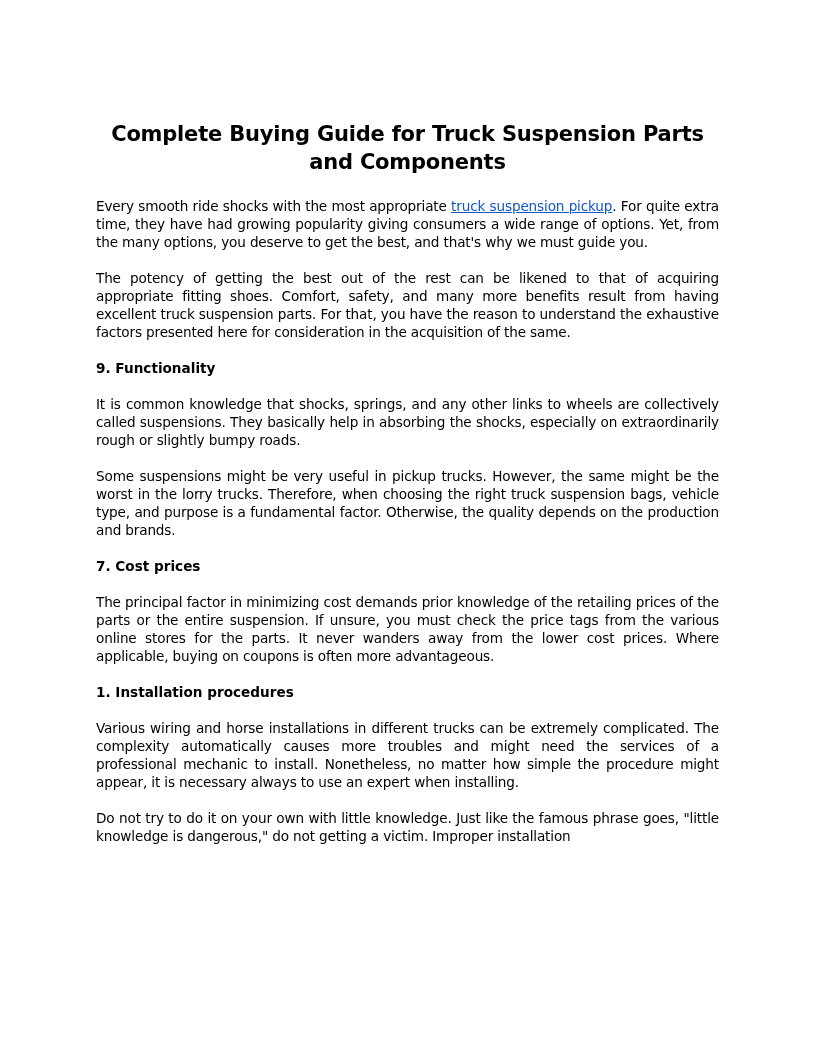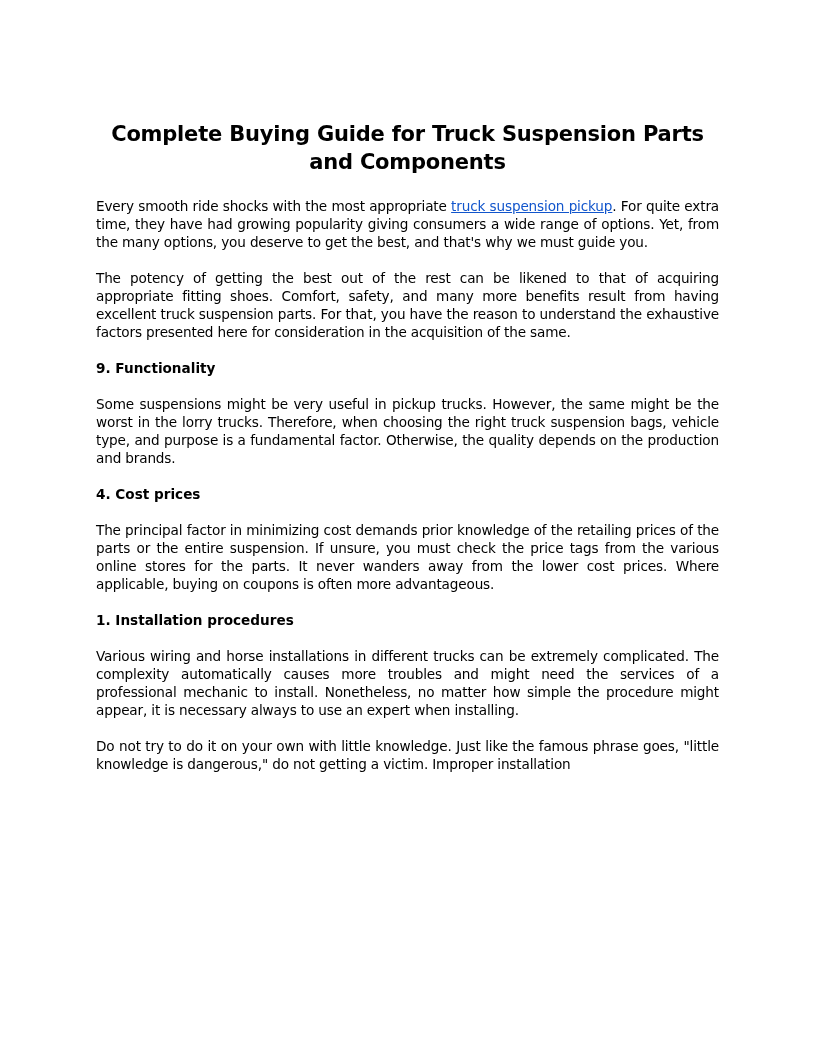--- a/index.html
+++ b/index.html
@@ -26,21 +26,22 @@
 <body>
 
 <div class="page">
   <h1>Complete Buying Guide for Truck Suspension Parts and Components</h1>
 
   <p><span>Every smooth ride shocks with the most appropriate </span><a style="color: rgb(17, 85, 204);">truck suspension pickup</a><span>. For quite extra time, they have had growing popularity giving consumers a wide range of options. Yet, from the many options, you deserve to get the best, and that's why we must guide you.</span></p>
 
   <p>The potency of getting the best out of the rest can be likened to that of acquiring appropriate fitting shoes. Comfort, safety, and many more benefits result from having excellent truck suspension parts. For that, you have the reason to understand the exhaustive factors presented here for consideration in the acquisition of the same.</p>
 
   <h2>9. Functionality</h2>
+  <p>It is common knowledge that shocks, springs, and any other links to wheels are collectively called suspensions. They basically help in absorbing the shocks, especially on extraordinarily rough or slightly bumpy roads.</p>
   <p>Some suspensions might be very useful in pickup trucks. However, the same might be the worst in the lorry trucks. Therefore, when choosing the right truck suspension bags, vehicle type, and purpose is a fundamental factor. Otherwise, the quality depends on the production and brands.</p>
 
-  <h2>4. Cost prices</h2>
+  <h2>7. Cost prices</h2>
   <p>The principal factor in minimizing cost demands prior knowledge of the retailing prices of the parts or the entire suspension. If unsure, you must check the price tags from the various online stores for the parts. It never wanders away from the lower cost prices. Where applicable, buying on coupons is often more advantageous.</p>
 
   <h2>1. Installation procedures</h2>
   <p>Various wiring and horse installations in different trucks can be extremely complicated. The complexity automatically causes more troubles and might need the services of a professional mechanic to install. Nonetheless, no matter how simple the procedure might appear, it is necessary always to use an expert when installing.</p>
   <p>Do not try to do it on your own with little knowledge. Just like the famous phrase goes, "little knowledge is dangerous," do not getting a victim. Improper installation</p>
 </div>
 
 </body></html>

